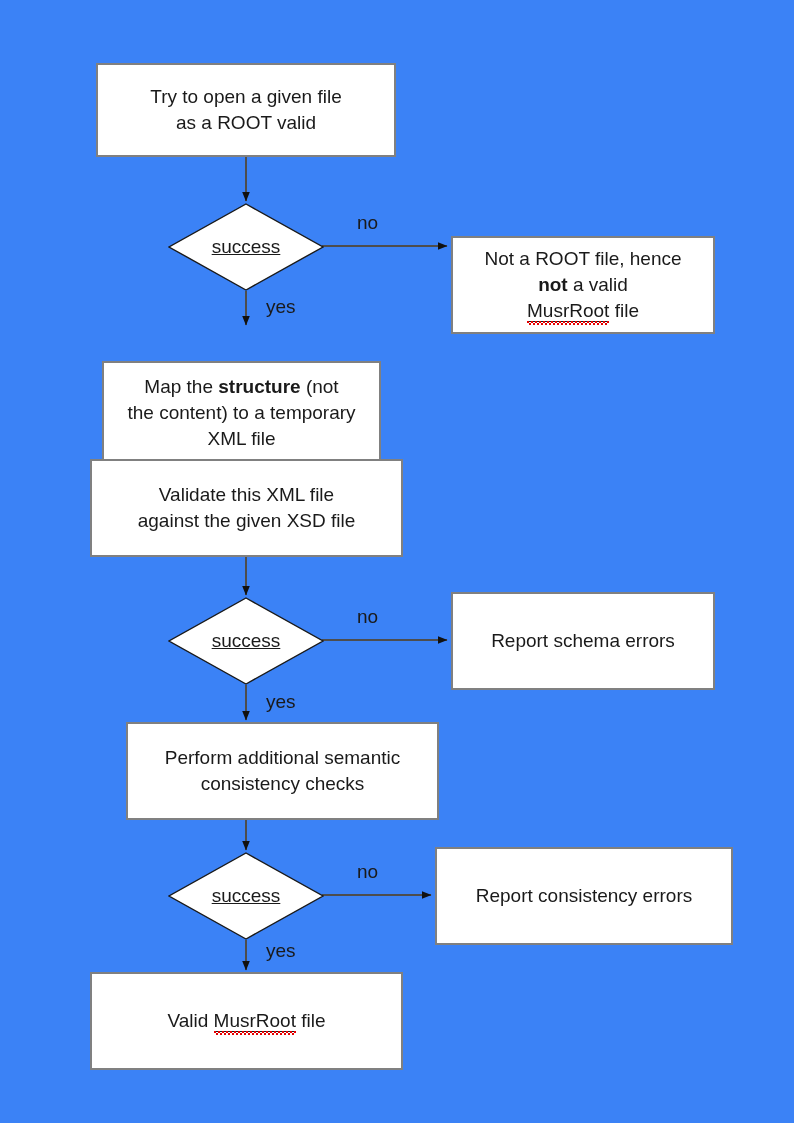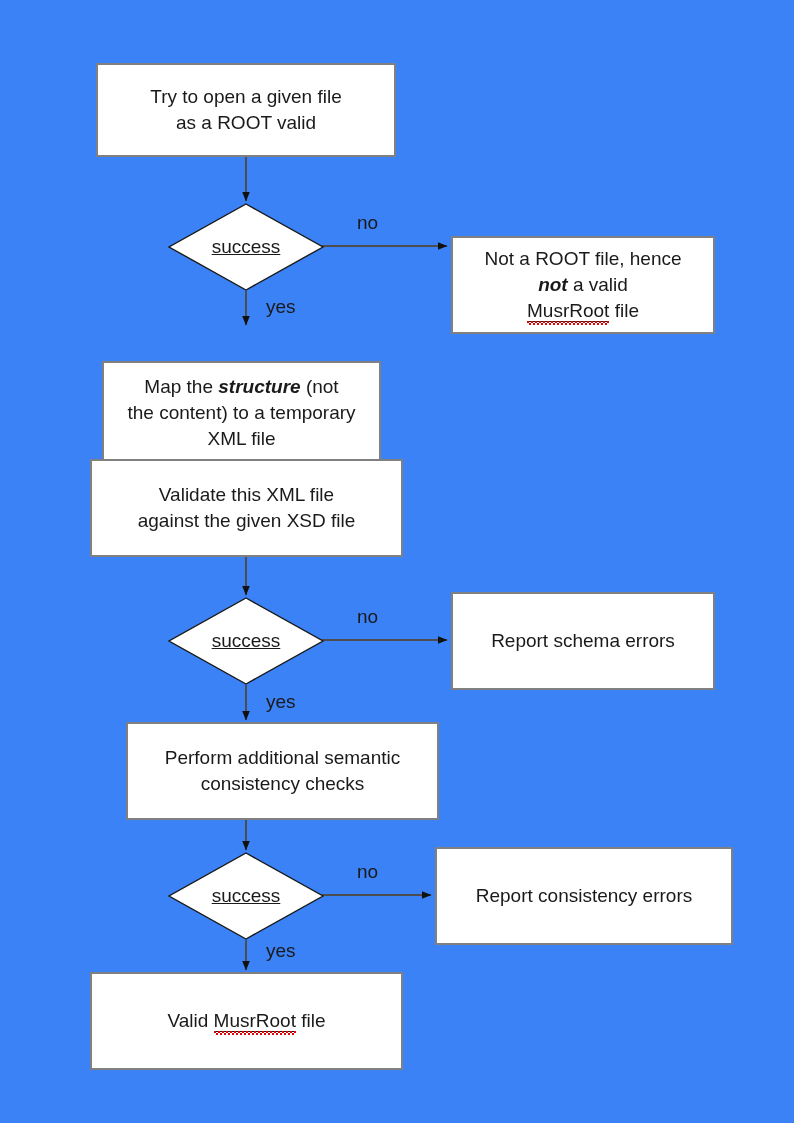--- a/index.html
+++ b/index.html
@@ -70,21 +70,21 @@
   
   .edge-label {
     position: absolute;
     font-size: 19px;
     line-height: 22px;
     color: #1a1a1a;
     white-space: nowrap;
   }
 
   
-  .bi { font-weight: bold; font-style: italic; }
+  .bi { font-weight: bold; }
 
   
   .spell {
     position: relative;
     border-bottom: 1px solid #1a1a1a;
   }
   .spell::after {
     content: "";
     position: absolute;
     left: 0;

